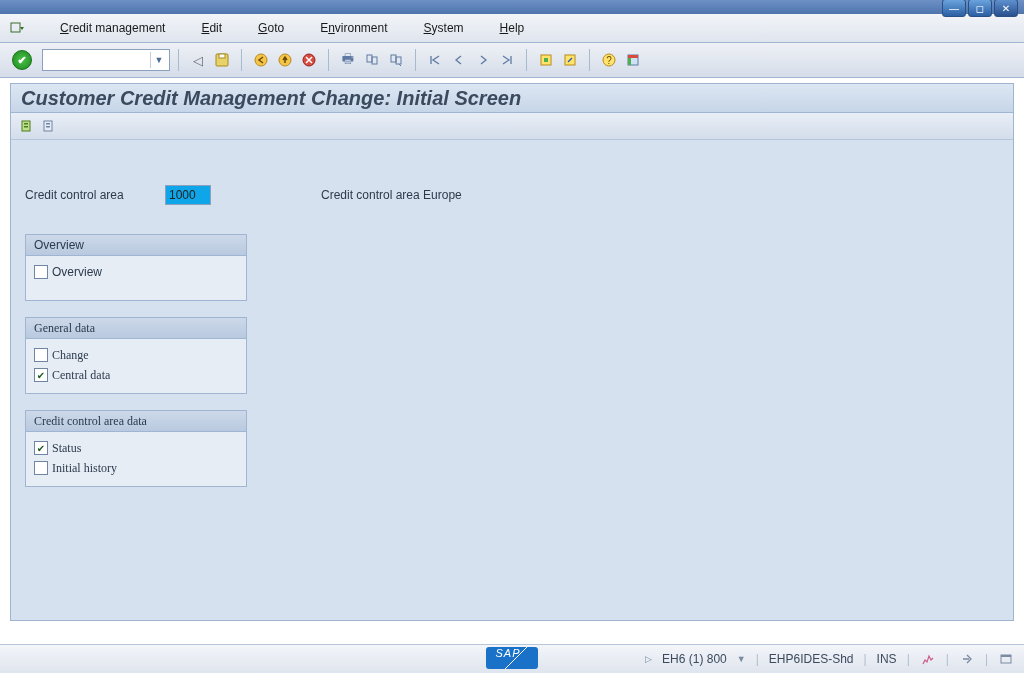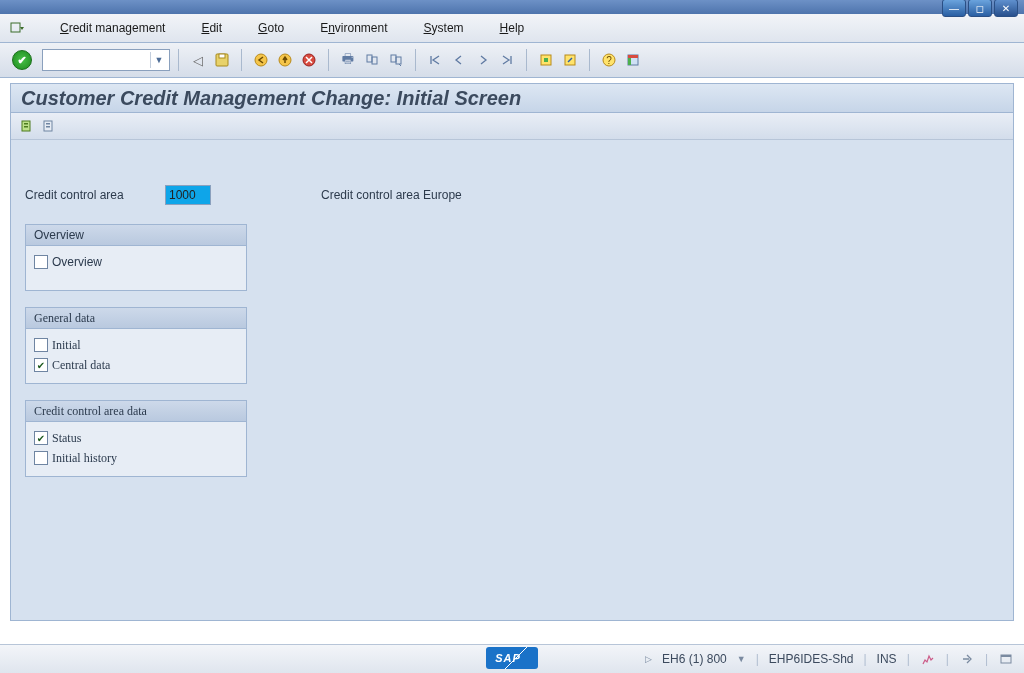--- a/index.html
+++ b/index.html
@@ -32,29 +32,29 @@
 .form-label{width:140px;color:#2c3a4c;}
 .input-like{height:18px;border:1px solid #8aa0bd;background:#0ea5e9;padding:0 3px;font-size:12px;display:flex;align-items:center;}
 .customer-input{width:112px;background:#ffe98a;border:1px solid #c96a3a;box-shadow:0 0 0 1px #e9443a inset;position:relative;}
 .customer-input::before,.customer-input::after{content:"";position:absolute;width:6px;height:6px;background:#e9443a;}
 .customer-input::before{left:-3px;top:-3px;}
 .customer-input::after{right:-3px;bottom:-3px;}
 .f4-btn{width:16px;height:18px;border:1px solid #8aa0bd;border-left:none;background:linear-gradient(#f6f8fb,#dde4ee);display:flex;align-items:center;justify-content:center;font-size:10px;color:#3a5884;}
 .value-desc{margin-left:16px;color:#2c3a4c;}
 .cca-input{width:38px;}
 
-.group{width:220px;border:1px solid #9fb5d2;background:#e7edf5;margin-top:18px;}
+.group{width:220px;border:1px solid #9fb5d2;background:#e7edf5;margin-top:28px;}
 .group+.group{margin-top:16px;font-family:Liberation Serif, serif;}
 .group-title{height:20px;background:linear-gradient(#cdd9ea,#b9c9df);border-bottom:1px solid #9fb5d2;padding:0 8px;display:flex;align-items:center;color:#2b3a4d;}
 .group-body{padding:6px 8px 18px 8px;}
 .chk-row{display:flex;align-items:center;height:20px;gap:4px;color:#2b3a4d;}
 .chk{width:12px;height:12px;border:1px solid #6f85a2;background:#fff;display:flex;align-items:center;justify-content:center;font-size:10px;color:#1d5a1d;}
 
 .status-bar{position:absolute;left:0;right:0;bottom:0;height:28px;background:linear-gradient(#f3f5f9,#dfe5ee);border-top:1px solid #b7c5d8;display:flex;align-items:center;padding:0 10px;}
-.sap-logo{position:absolute;left:50%;transform:translateX(-50%);bottom:4px;width:52px;height:22px;background:linear-gradient(135deg,#1a72c8 0%,#1a72c8 55%,#fff 55%,#fff 56%,#1a72c8 56%);border-radius:3px;display:flex;align-items:center;justify-content:center;color:#fff;font-weight:bold;font-size:11px;letter-spacing:1px;font-style:italic;}
+.sap-logo{position:absolute;left:50%;transform:translateX(-50%);bottom:4px;width:52px;height:22px;background:linear-gradient(135deg,#1a72c8 0%,#1a72c8 55%,#fff 55%,#fff 56%,#1a72c8 56%);border-radius:3px;display:flex;justify-content:center;color:#fff;font-weight:normal;font-size:11px;letter-spacing:1px;font-style:italic;}
 .sap-logo span{transform:translateX(-4px);}
 .status-right{margin-left:auto;display:flex;align-items:center;gap:10px;color:#3c4a5e;}
 .status-sep{color:#b0bdd0;}
 .status-tri{color:#7a8aa0;font-size:9px;}
 .sb-icon{width:16px;height:16px;display:flex;align-items:center;justify-content:center;color:#7a8aa0;}
 </style>
 </head>
 <body>
 
 <div class="sap-window">
@@ -222,21 +222,21 @@
             <span>Overview</span>
           </div>
         </div>
       </div>
 
       <div class="group">
         <div class="group-title">General data</div>
         <div class="group-body" style="padding-bottom:8px">
           <div class="chk-row">
             <div class="chk"></div>
-            <span>Initial</span>
+            <span>Change</span>
           </div>
           <div class="chk-row">
             <div class="chk">✔</div>
             <span>Central data</span>
           </div>
         </div>
       </div>
 
       <div class="group">
         <div class="group-title">Credit control area data</div>

